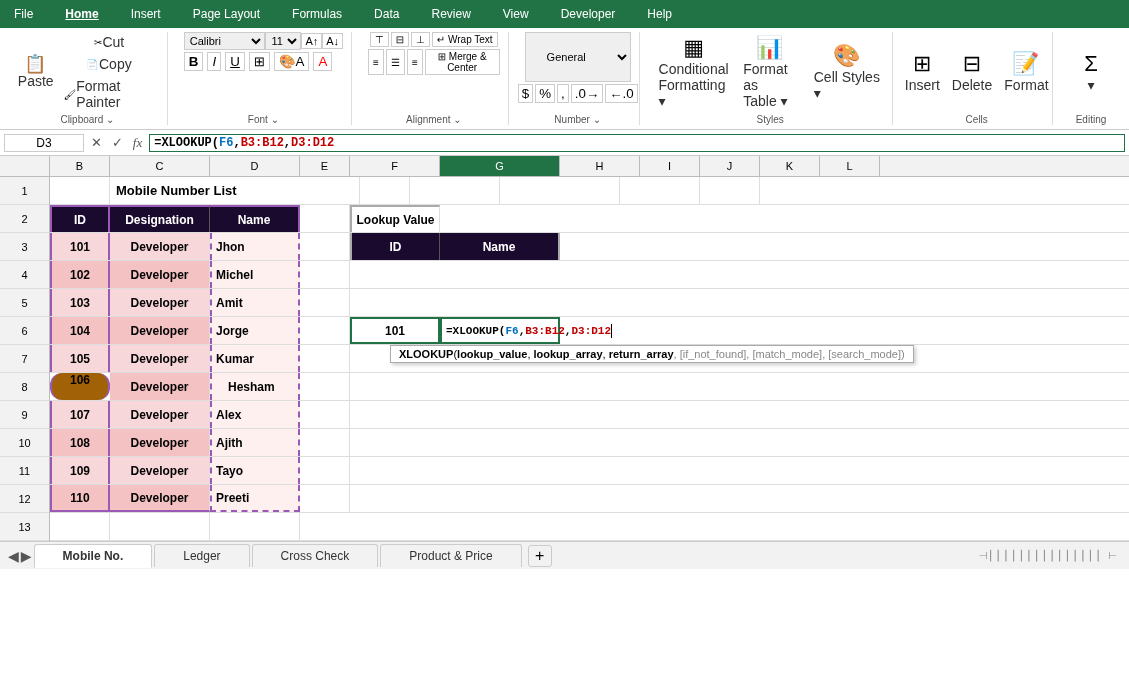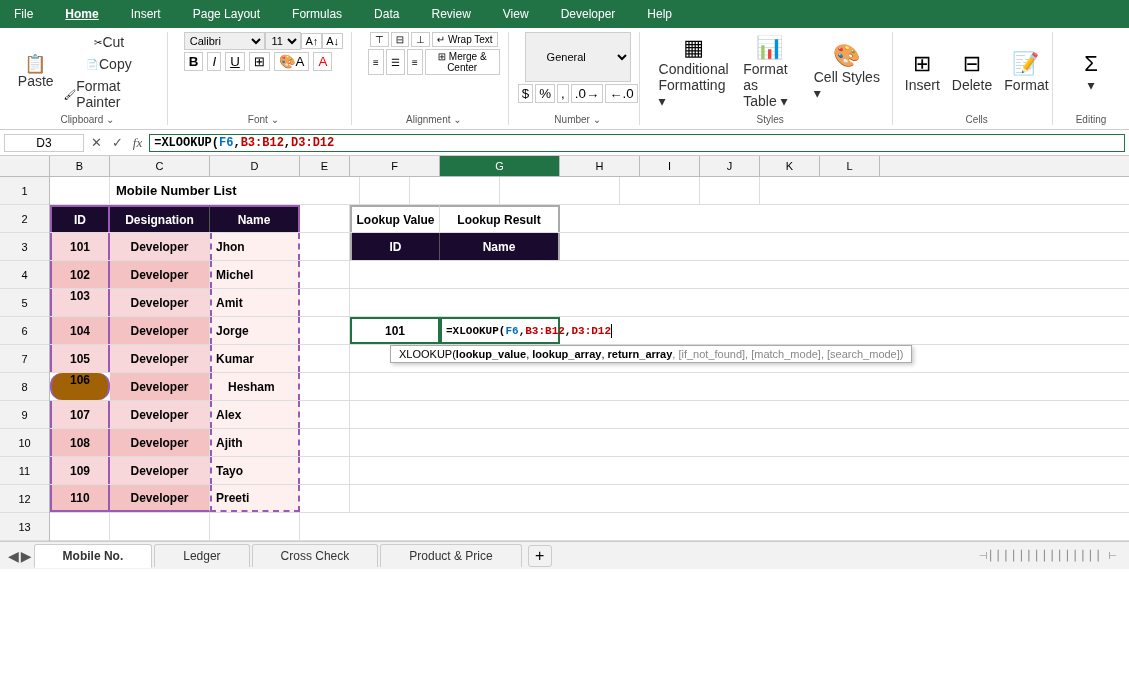--- a/index.html
+++ b/index.html
@@ -261,23 +261,20 @@
         <div style="width:90px; min-width:90px; background:#1a0a2e; color:white; font-weight:bold; display:flex; align-items:center; justify-content:center; font-size:12px; border-right:2px solid #9b59b6; border-top:2px solid #9b59b6;">
           <span>Name</span>
         </div>
 
         <div style="width:50px; min-width:50px; border-right:1px solid #ddd;"></div>
 
         <div style="width:90px; min-width:90px; border-right:1px solid #ddd; display:flex; align-items:center; justify-content:center; font-weight:bold; font-size:12px; border-top:2px solid #aaa; border-left:2px solid #aaa;">
           <span>Lookup Value</span>
         </div>
 
-        <div style="width:120px; min-width:120px; border-right:1px solid #ddd; display:flex; align-items:center; justify-content:center; font-weight:bold; font-size:12px; border-top:2px solid #aaa; border-right:2px solid #aaa;">
-          <span>Lookup Result</span>
-        </div>
         <div style="flex:1;"></div>
       </div>
 
       <div style="display:flex; height:28px; border-bottom:1px solid #ddd;">
         <div style="width:60px; min-width:60px; background:#f8d7da; font-weight:bold; display:flex; align-items:center; justify-content:center; border-right:2px solid #9b59b6; border-left:2px solid #9b59b6;">
           <span>101</span>
         </div>
         <div style="width:100px; min-width:100px; background:#f8d7da; font-weight:bold; display:flex; align-items:center; justify-content:center; border-right:1px solid #ddd;">
           <span>Developer</span>
         </div>
@@ -304,21 +301,21 @@
           <span>Developer</span>
         </div>
         <div style="width:90px; min-width:90px; background:#fff0f0; font-weight:bold; display:flex; align-items:center; padding-left:4px; border-right:2px dashed #9b59b6; border-left:2px dashed #9b59b6;">
           <span>Michel</span>
         </div>
         <div style="width:50px; min-width:50px; border-right:1px solid #ddd;"></div>
         <div style="flex:1;"></div>
       </div>
 
       <div style="display:flex; height:28px; border-bottom:1px solid #ddd;">
-        <div style="width:60px; min-width:60px; background:#f8d7da; font-weight:bold; display:flex; justify-content:center; border-right:2px solid #9b59b6; border-left:2px solid #9b59b6;">
+        <div style="width:60px; min-width:60px; background:#f8d7da; font-weight:bold; display:flex; align-items:center; justify-content:center; border-right:2px solid #9b59b6; border-left:2px solid #9b59b6;">
           <span>103</span>
         </div>
         <div style="width:100px; min-width:100px; background:#f8d7da; font-weight:bold; display:flex; align-items:center; justify-content:center; border-right:1px solid #ddd;">
           <span>Developer</span>
         </div>
         <div style="width:90px; min-width:90px; background:#fff0f0; font-weight:bold; display:flex; align-items:center; padding-left:4px; border-right:2px dashed #9b59b6; border-left:2px dashed #9b59b6;">
           <span>Amit</span>
         </div>
         <div style="width:50px; min-width:50px; border-right:1px solid #ddd;"></div>
         <div style="flex:1;"></div>
@@ -342,21 +339,21 @@
 
         <div style="width:120px; min-width:120px; display:flex; align-items:center; padding-left:4px; border:2px solid #217346; background:#fff; position:relative; z-index:5; overflow:visible;">
           <span style="font-family:'Courier New', monospace; font-size:11px; white-space:nowrap;">
             <span style="font-weight:bold;">=XLOOKUP(</span><span style="color:#0070c0; font-weight:bold;">F6</span><span style="font-weight:bold;">,</span><span style="color:#c00000; font-weight:bold;">B3:B12</span><span style="font-weight:bold;">,</span><span style="color:#c00000; font-weight:bold;">D3:D12</span>
           </span>
 
           <span style="display:inline; border-right:1px solid #000; height:14px;"></span>
         </div>
 
         <div style="position:absolute; left:340px; top:28px; background:#fff; border:1px solid #aaa; padding:2px 8px; font-size:11px; white-space:nowrap; z-index:100; box-shadow:2px 2px 4px rgba(0,0,0,0.2);">
-          <span style="font-weight:normal;">XLOOKUP</span><span>(</span><span style="font-weight:bold;">lookup_value</span><span>, </span><span style="font-weight:bold;">lookup_array</span><span>, </span><span style="font-weight:bold;">return_array</span><span style="color:#888;">, [if_not_found], [match_mode], [search_mode])</span>
+          <span style="font-weight:bold;">XLOOKUP</span><span>(</span><span style="font-weight:bold;">lookup_value</span><span>, </span><span style="font-weight:bold;">lookup_array</span><span>, </span><span style="font-weight:bold;">return_array</span><span style="color:#888;">, [if_not_found], [match_mode], [search_mode])</span>
         </div>
         <div style="flex:1;"></div>
       </div>
 
       <div style="display:flex; height:28px; border-bottom:1px solid #ddd;">
         <div style="width:60px; min-width:60px; background:#f8d7da; font-weight:bold; display:flex; align-items:center; justify-content:center; border-right:2px solid #9b59b6; border-left:2px solid #9b59b6;">
           <span>105</span>
         </div>
         <div style="width:100px; min-width:100px; background:#f8d7da; font-weight:bold; display:flex; align-items:center; justify-content:center; border-right:1px solid #ddd;">
           <span>Developer</span>

